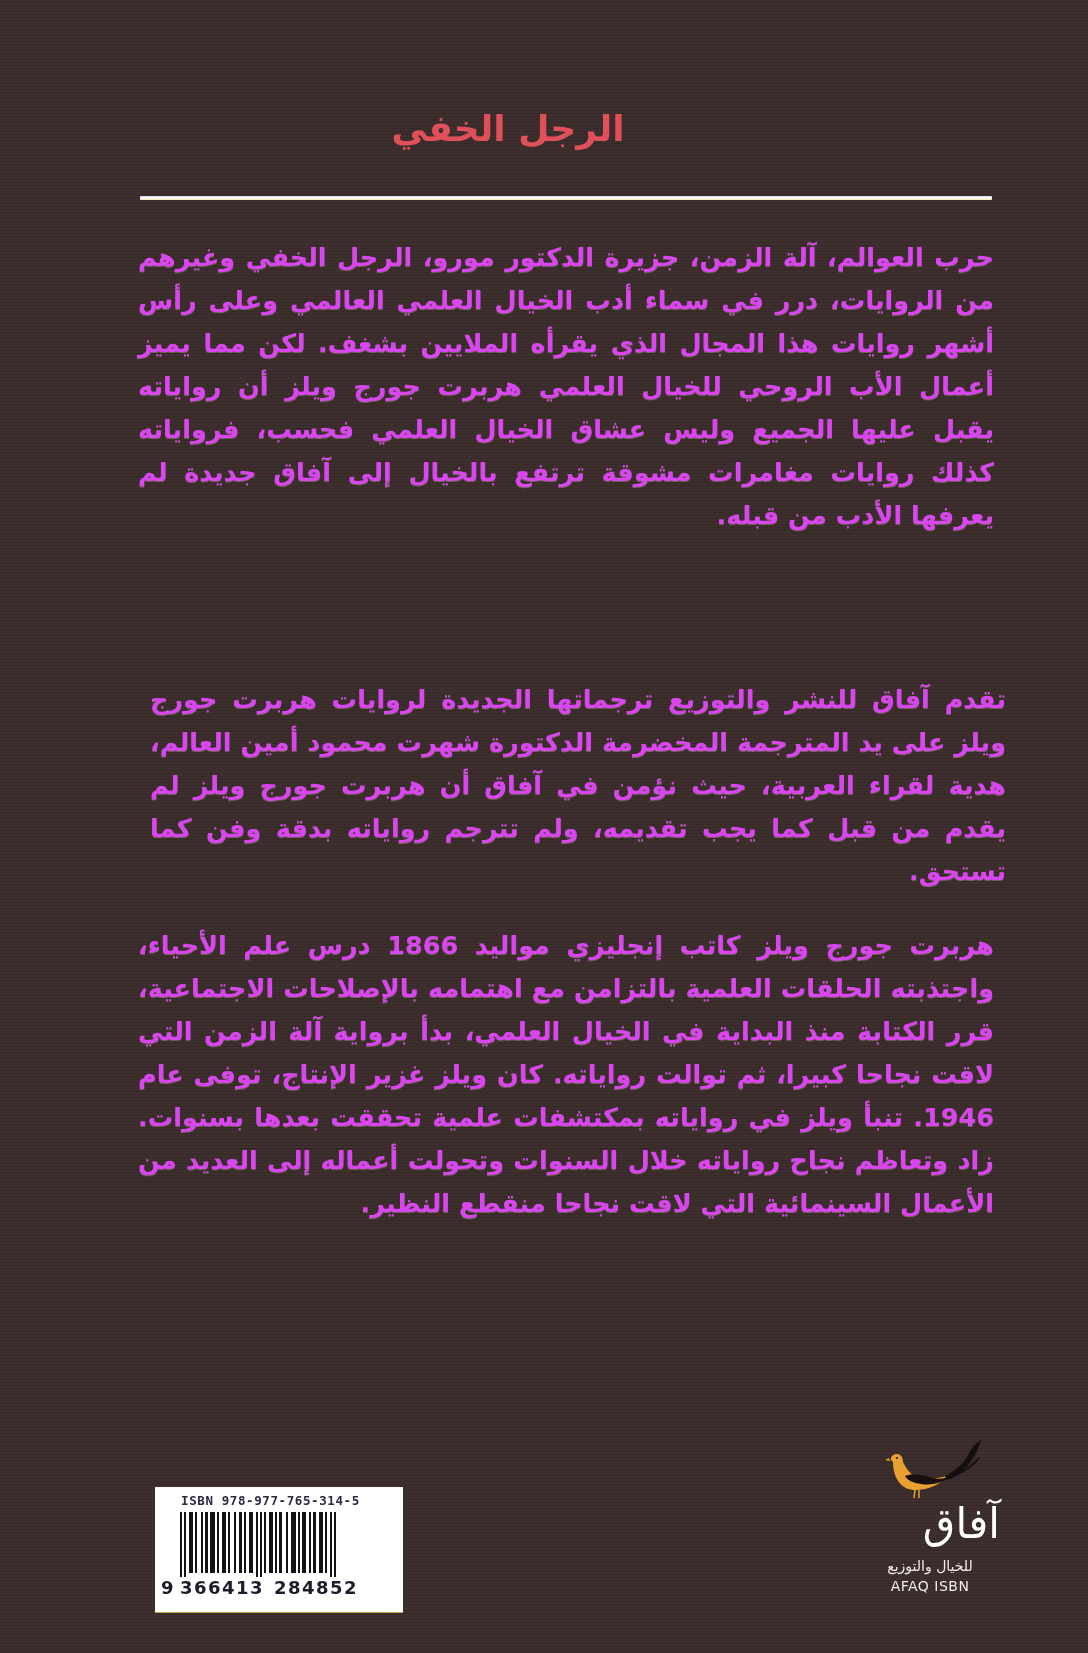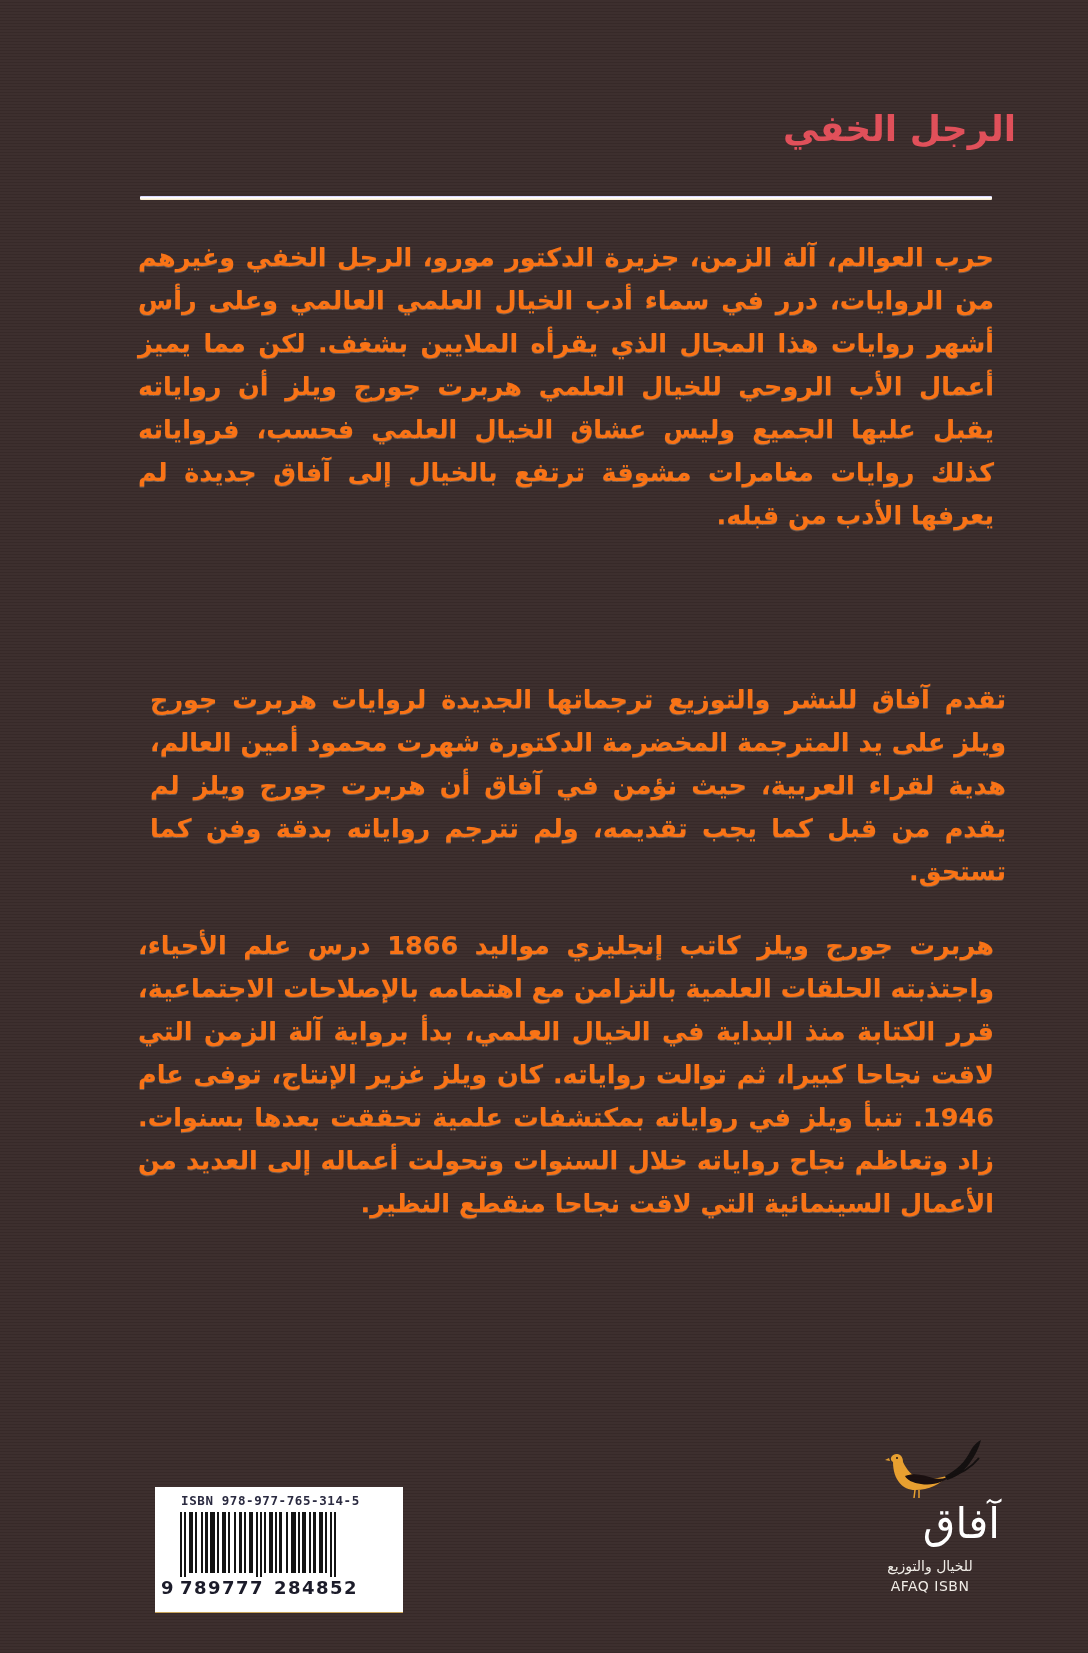--- a/index.html
+++ b/index.html
@@ -15,21 +15,21 @@
       background-image:
         repeating-linear-gradient(0deg, rgba(0,0,0,0.06) 0px, rgba(0,0,0,0.06) 1px, rgba(255,255,255,0.015) 1px, rgba(255,255,255,0.015) 3px);
       font-family: "DejaVu Sans", "Liberation Sans", sans-serif;
       color: #f6f2ec;
     }
     .title {
       position: absolute;
       top: 108px;
       left: 0;
       width: 1016px;
-      text-align: right;
+      text-align: center;
       direction: rtl;
       font-family: "DejaVu Sans", sans-serif;
       font-weight: bold;
       font-size: 36px;
       color: #e0505a;
       letter-spacing: 0px;
     }
     .divider {
       position: absolute;
       top: 196px;
@@ -43,21 +43,21 @@
       position: absolute;
       left: 138px;
       width: 856px;
       direction: rtl;
       text-align: justify;
       text-align-last: right;
       font-family: "DejaVu Sans", sans-serif;
       font-weight: bold;
       font-size: 25.5px;
       line-height: 43px;
-      color: #f97316;
+      color: #d946ef;
       text-shadow: 0 1px 0 rgba(255,230,200,0.25);
     }
     .para-1 { top: 236px; }
     .para-2 { top: 666px; }
     .para-3 { top: 924px; }
 
     .barcode-box {
       position: absolute;
       left: 155px;
       top: 1487px;
@@ -228,21 +228,21 @@
         <span class="gap" style="width:3px"></span>
       <span class="short" style="width:4px"></span>
         <span class="gap" style="width:2px"></span>
         <span class="short" style="width:2px"></span>
         <span class="gap" style="width:3px"></span>
       <span style="width:2px"></span>
         <span class="gap" style="width:2px"></span>
         <span style="width:2px"></span>
     </div>
     <div class="barcode-digits">
-      <span class="first">9</span><span class="group">789777</span>&nbsp;<span class="group">284852</span>
+      <span class="first">9</span><span class="group">366413</span>&nbsp;<span class="group">284852</span>
     </div>
   </div>
 
   <div class="logo">
     <svg class="logo-bird" viewBox="0 0 110 70" xmlns="http://www.w3.org/2000/svg">
       <path d="M8 22 C4 20 6 14 12 14 C16 14 18 18 18 22 C22 30 26 36 36 38 C44 40 54 38 62 36 C56 44 44 50 30 50 C18 50 8 40 8 22 Z" fill="#e8a030"></path>
       <path d="M4 18 L0 20 L5 21 Z" fill="#e8a030"></path>
       <path d="M20 36 C30 32 40 36 48 38 C56 40 62 38 68 34 C60 42 48 46 36 44 C28 43 22 40 20 36 Z" fill="#1a1010"></path>
       <path d="M60 36 C72 30 80 22 86 10 C88 6 92 2 96 0 C94 8 90 16 84 24 C78 32 70 38 62 40 Z" fill="#141010"></path>
       <path d="M62 38 C76 34 86 28 94 18" stroke="#141010" stroke-width="2" fill="none"></path>

